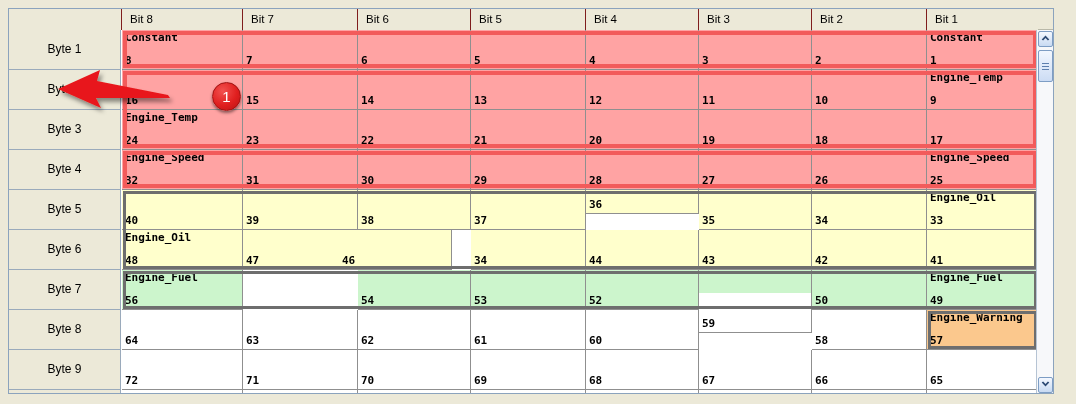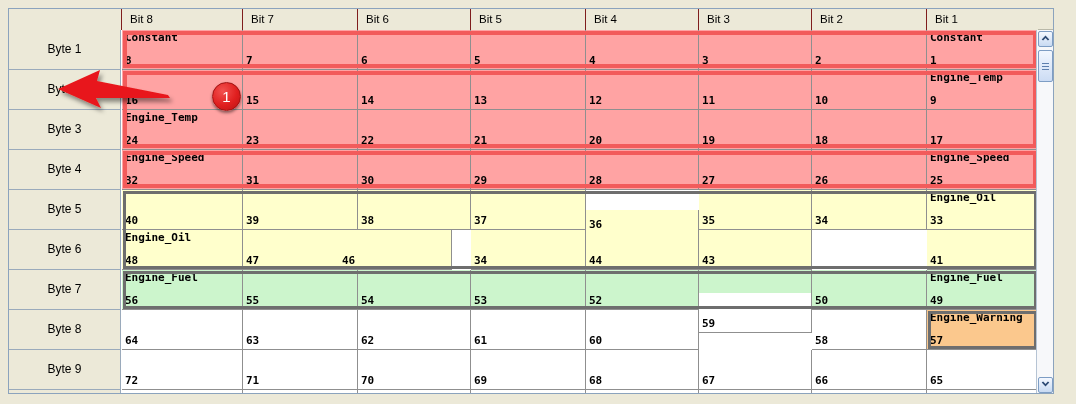--- a/index.html
+++ b/index.html
@@ -324,21 +324,21 @@
           </div>
           <div class="cell c-yellow" style="left: 234px; top: 160px; width: 115px; height: 40px;">
             <div class="num">39</div>
           </div>
           <div class="cell c-yellow" style="left: 349px; top: 160px; width: 113px; height: 40px;">
             <div class="num">38</div>
           </div>
           <div class="cell c-yellow" style="left: 462px; top: 160px; width: 115px; height: 40px;">
             <div class="num">37</div>
           </div>
-          <div class="cell c-yellow" style="left: 577px; top: 160px; width: 113px; height: 24px; margin-top: 20px;">
+          <div class="cell c-yellow" style="left: 577px; top: 160px; width: 113px; height: 24px;">
             <div class="num">36</div>
           </div>
           <div class="cell c-yellow" style="left: 690px; top: 160px; width: 113px; height: 40px;">
             <div class="num">35</div>
           </div>
           <div class="cell c-yellow" style="left: 803px; top: 160px; width: 115px; height: 40px;">
             <div class="num">34</div>
           </div>
           <div class="cell c-yellow" style="left: 918px; top: 160px; width: 111px; height: 40px;">
             <div class="sig">Engine_Oil</div>
@@ -359,32 +359,32 @@
           </div>
           <div class="cell c-yellow" style="left: 462px; top: 200px; width: 115px; height: 40px;">
             <div class="num">34</div>
           </div>
           <div class="cell c-yellow" style="left: 577px; top: 200px; width: 113px; height: 40px;">
             <div class="num">44</div>
           </div>
           <div class="cell c-yellow" style="left: 690px; top: 200px; width: 113px; height: 40px;">
             <div class="num">43</div>
           </div>
+          <div class="cell c-yellow" style="left: 803px; top: 200px; width: 115px; height: 40px;">
+            <div class="num">42</div>
+          </div>
           <div class="cell c-yellow" style="left: 918px; top: 200px; width: 111px; height: 40px;">
             <div class="num">41</div>
           </div>
           <div class="rowhdr" style="top: 240px; height: 40px; line-height: 39px;">
             <span>Byte 7</span>
           </div>
           <div class="cell c-green" style="left: 113px; top: 240px; width: 121px; height: 40px;">
             <div class="sig">Engine_Fuel</div>
             <div class="num">56</div>
-          </div>
-          <div class="cell c-green" style="left: 234px; top: 240px; width: 115px; height: 40px;">
-            <div class="num">55</div>
           </div>
           <div class="cell c-green" style="left: 349px; top: 240px; width: 113px; height: 40px;">
             <div class="num">54</div>
           </div>
           <div class="cell c-green" style="left: 462px; top: 240px; width: 115px; height: 40px;">
             <div class="num">53</div>
           </div>
           <div class="cell c-green" style="left: 577px; top: 240px; width: 113px; height: 40px;">
             <div class="num">52</div>
           </div>

